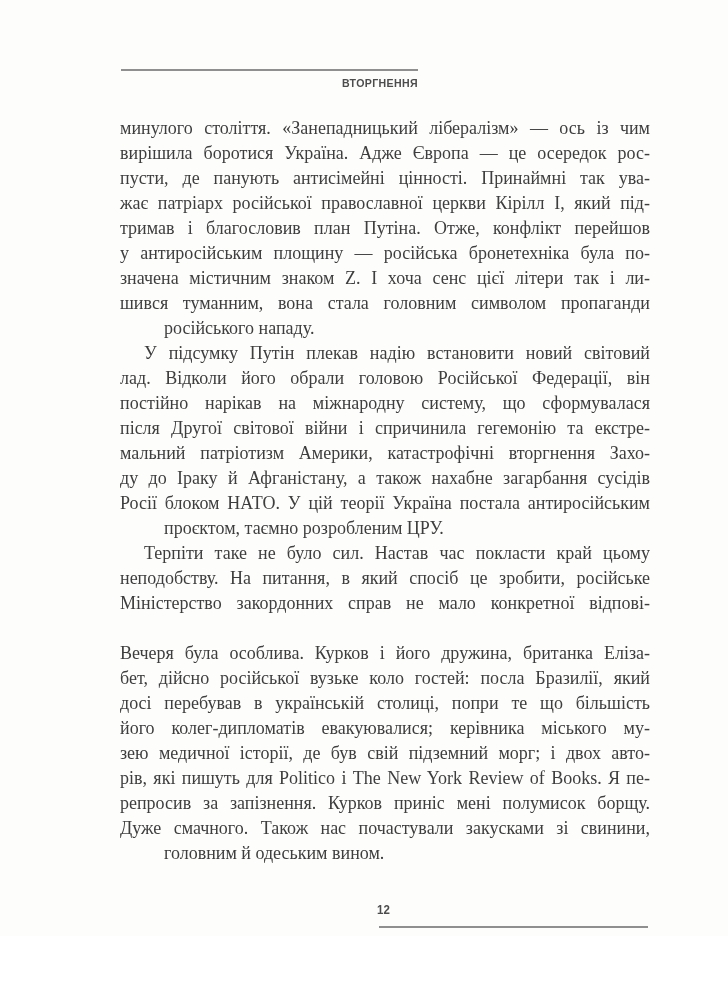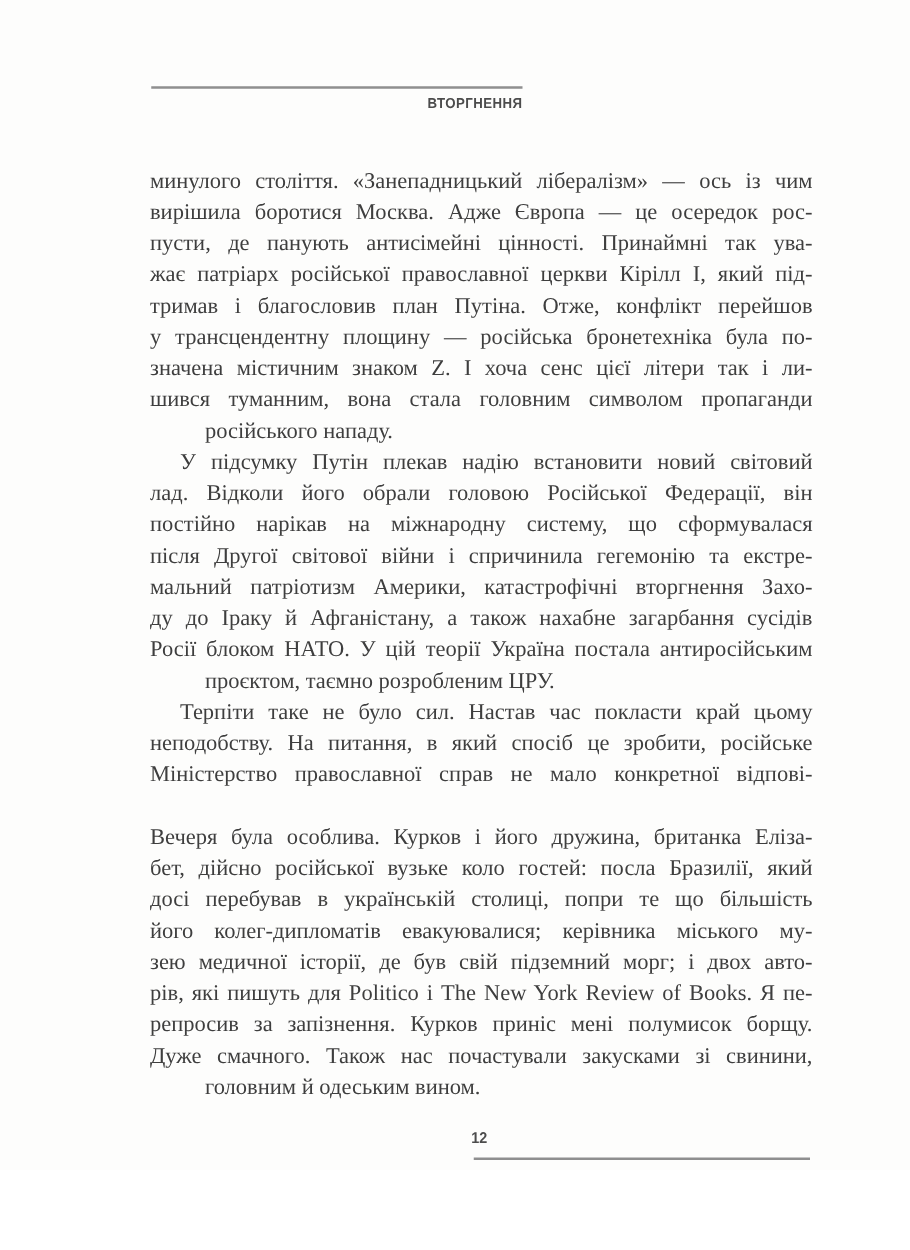--- a/index.html
+++ b/index.html
@@ -30,21 +30,21 @@
     font-weight: bold;
     font-size: 11.5px;
     letter-spacing: 0.4px;
     color: #4c4c4c;
     transform: scaleX(0.92);
     transform-origin: 100% 50%;
   }
   
   main.body-text {
     position: absolute;
-    left: 120px; top: 132px;
+    left: 120px; top: 116px;
     width: 530px;
     font-size: 18px;
     line-height: 25px;
     color: #3e3e3e;
   }
   .para { margin: 0; }
   .para.section-break { margin-top: 25px; }
   .line {
     text-align: justify;
     text-align-last: justify;
@@ -74,43 +74,43 @@
 <body>
 
 <div class="page">
 
   <div class="header-rule"></div>
   <div class="header-title">ВТОРГНЕННЯ</div>
 
   <main class="body-text">
       <div class="para">
         <div class="line"><span>минулого століття. «Занепадницький лібералізм» — ось із чим</span></div>
-        <div class="line"><span>вирішила боротися Москва. Адже Європа — це осередок рос-</span></div>
+        <div class="line"><span>вирішила боротися Україна. Адже Європа — це осередок рос-</span></div>
         <div class="line"><span>пусти, де панують антисімейні цінності. Принаймні так ува-</span></div>
         <div class="line"><span>жає патріарх російської православної церкви Кірілл I, який під-</span></div>
         <div class="line"><span>тримав і благословив план Путіна. Отже, конфлікт перейшов</span></div>
-        <div class="line"><span>у трансцендентну площину — російська бронетехніка була по-</span></div>
+        <div class="line"><span>у антиросійським площину — російська бронетехніка була по-</span></div>
         <div class="line"><span>значена містичним знаком Z. І хоча сенс цієї літери так і ли-</span></div>
         <div class="line"><span>шився туманним, вона стала головним символом пропаганди</span></div>
         <div class="line last"><span>російського нападу.</span></div>
       </div>
       <div class="para">
         <div class="line first-indent"><span>У підсумку Путін плекав надію встановити новий світовий</span></div>
         <div class="line"><span>лад. Відколи його обрали головою Російської Федерації, він</span></div>
         <div class="line"><span>постійно нарікав на міжнародну систему, що сформувалася</span></div>
         <div class="line"><span>після Другої світової війни і спричинила гегемонію та екстре-</span></div>
         <div class="line"><span>мальний патріотизм Америки, катастрофічні вторгнення Захо-</span></div>
         <div class="line"><span>ду до Іраку й Афганістану, а також нахабне загарбання сусідів</span></div>
         <div class="line"><span>Росії блоком НАТО. У цій теорії Україна постала антиросійським</span></div>
         <div class="line last"><span>проєктом, таємно розробленим ЦРУ.</span></div>
       </div>
       <div class="para">
         <div class="line first-indent"><span>Терпіти таке не було сил. Настав час покласти край цьому</span></div>
         <div class="line"><span>неподобству. На питання, в який спосіб це зробити, російське</span></div>
-        <div class="line"><span>Міністерство православної справ не мало конкретної відпові-</span></div>
+        <div class="line"><span>Міністерство закордонних справ не мало конкретної відпові-</span></div>
       </div>
       <div class="para section-break">
         <div class="line"><span>Вечеря була особлива. Курков і його дружина, британка Еліза-</span></div>
         <div class="line"><span>бет, дійсно російської вузьке коло гостей: посла Бразилії, який</span></div>
         <div class="line"><span>досі перебував в українській столиці, попри те що більшість</span></div>
         <div class="line"><span>його колег-дипломатів евакуювалися; керівника міського му-</span></div>
         <div class="line"><span>зею медичної історії, де був свій підземний морг; і двох авто-</span></div>
         <div class="line"><span>рів, які пишуть для </span><span class="it">Politico</span><span> і </span><span class="it">The New York Review of Books</span><span>. Я пе-</span></div>
         <div class="line"><span>репросив за запізнення. Курков приніс мені полумисок борщу.</span></div>
         <div class="line"><span>Дуже смачного. Також нас почастували закусками зі свинини,</span></div>

